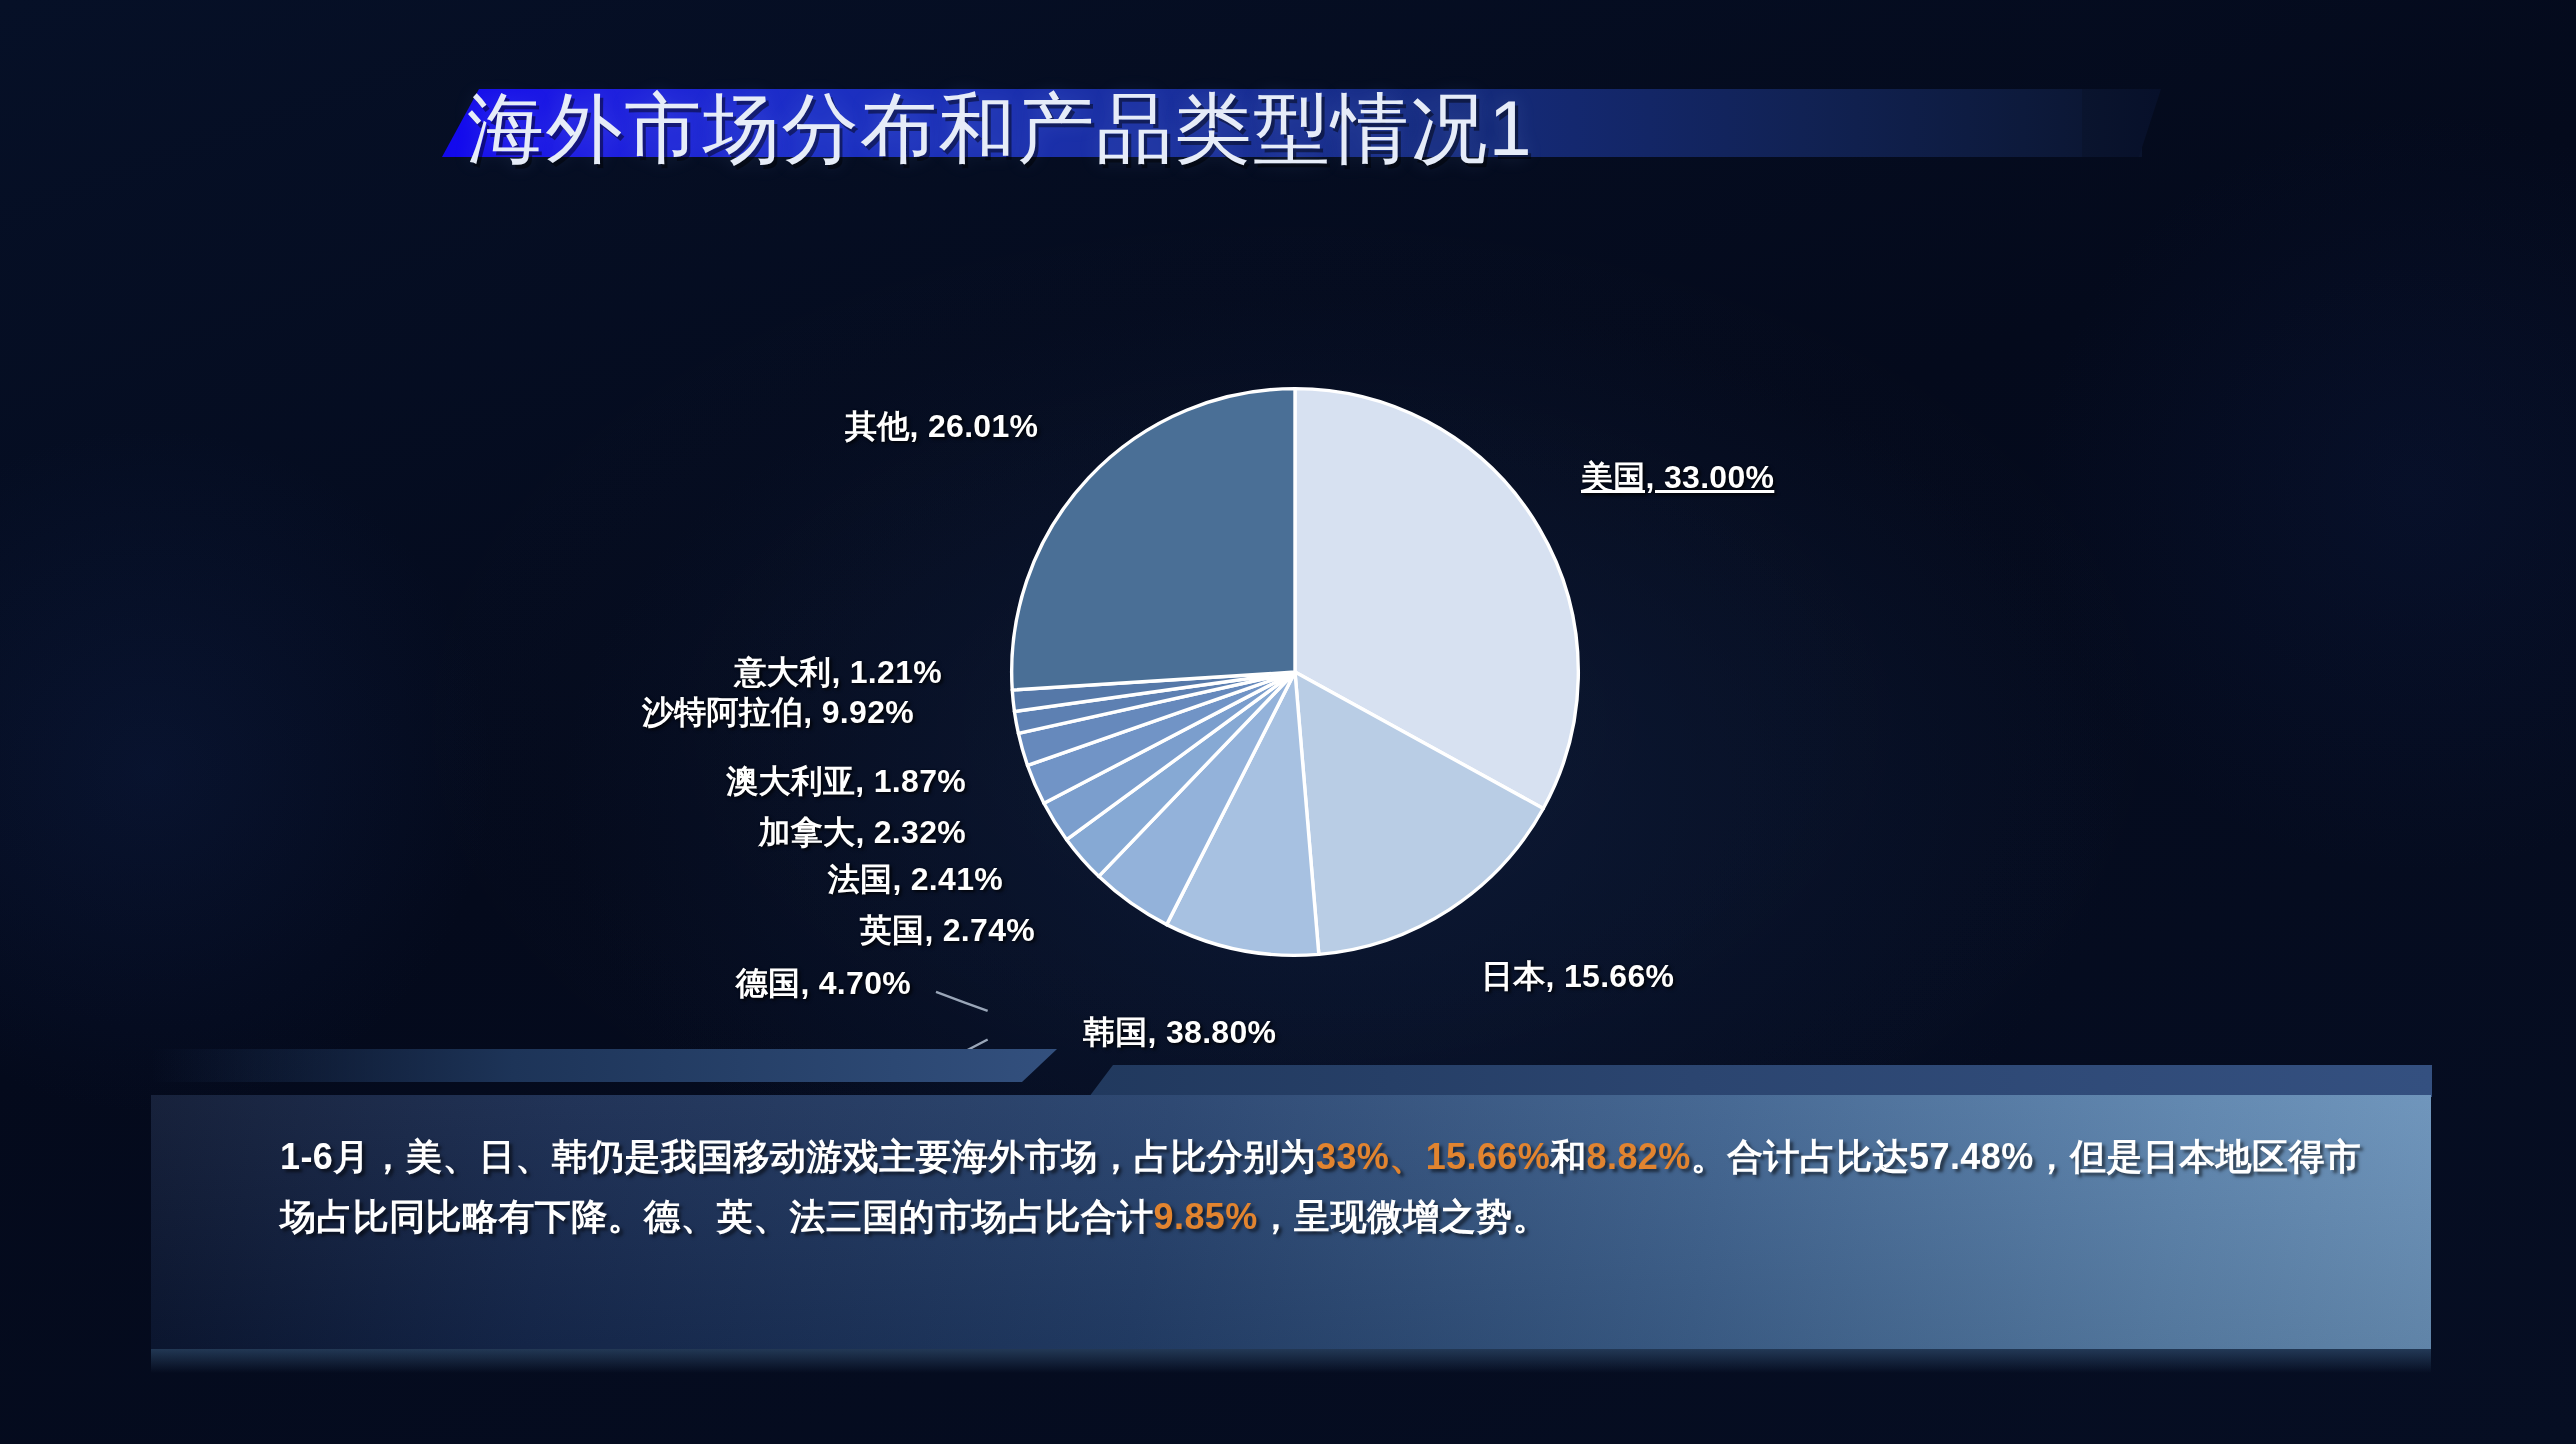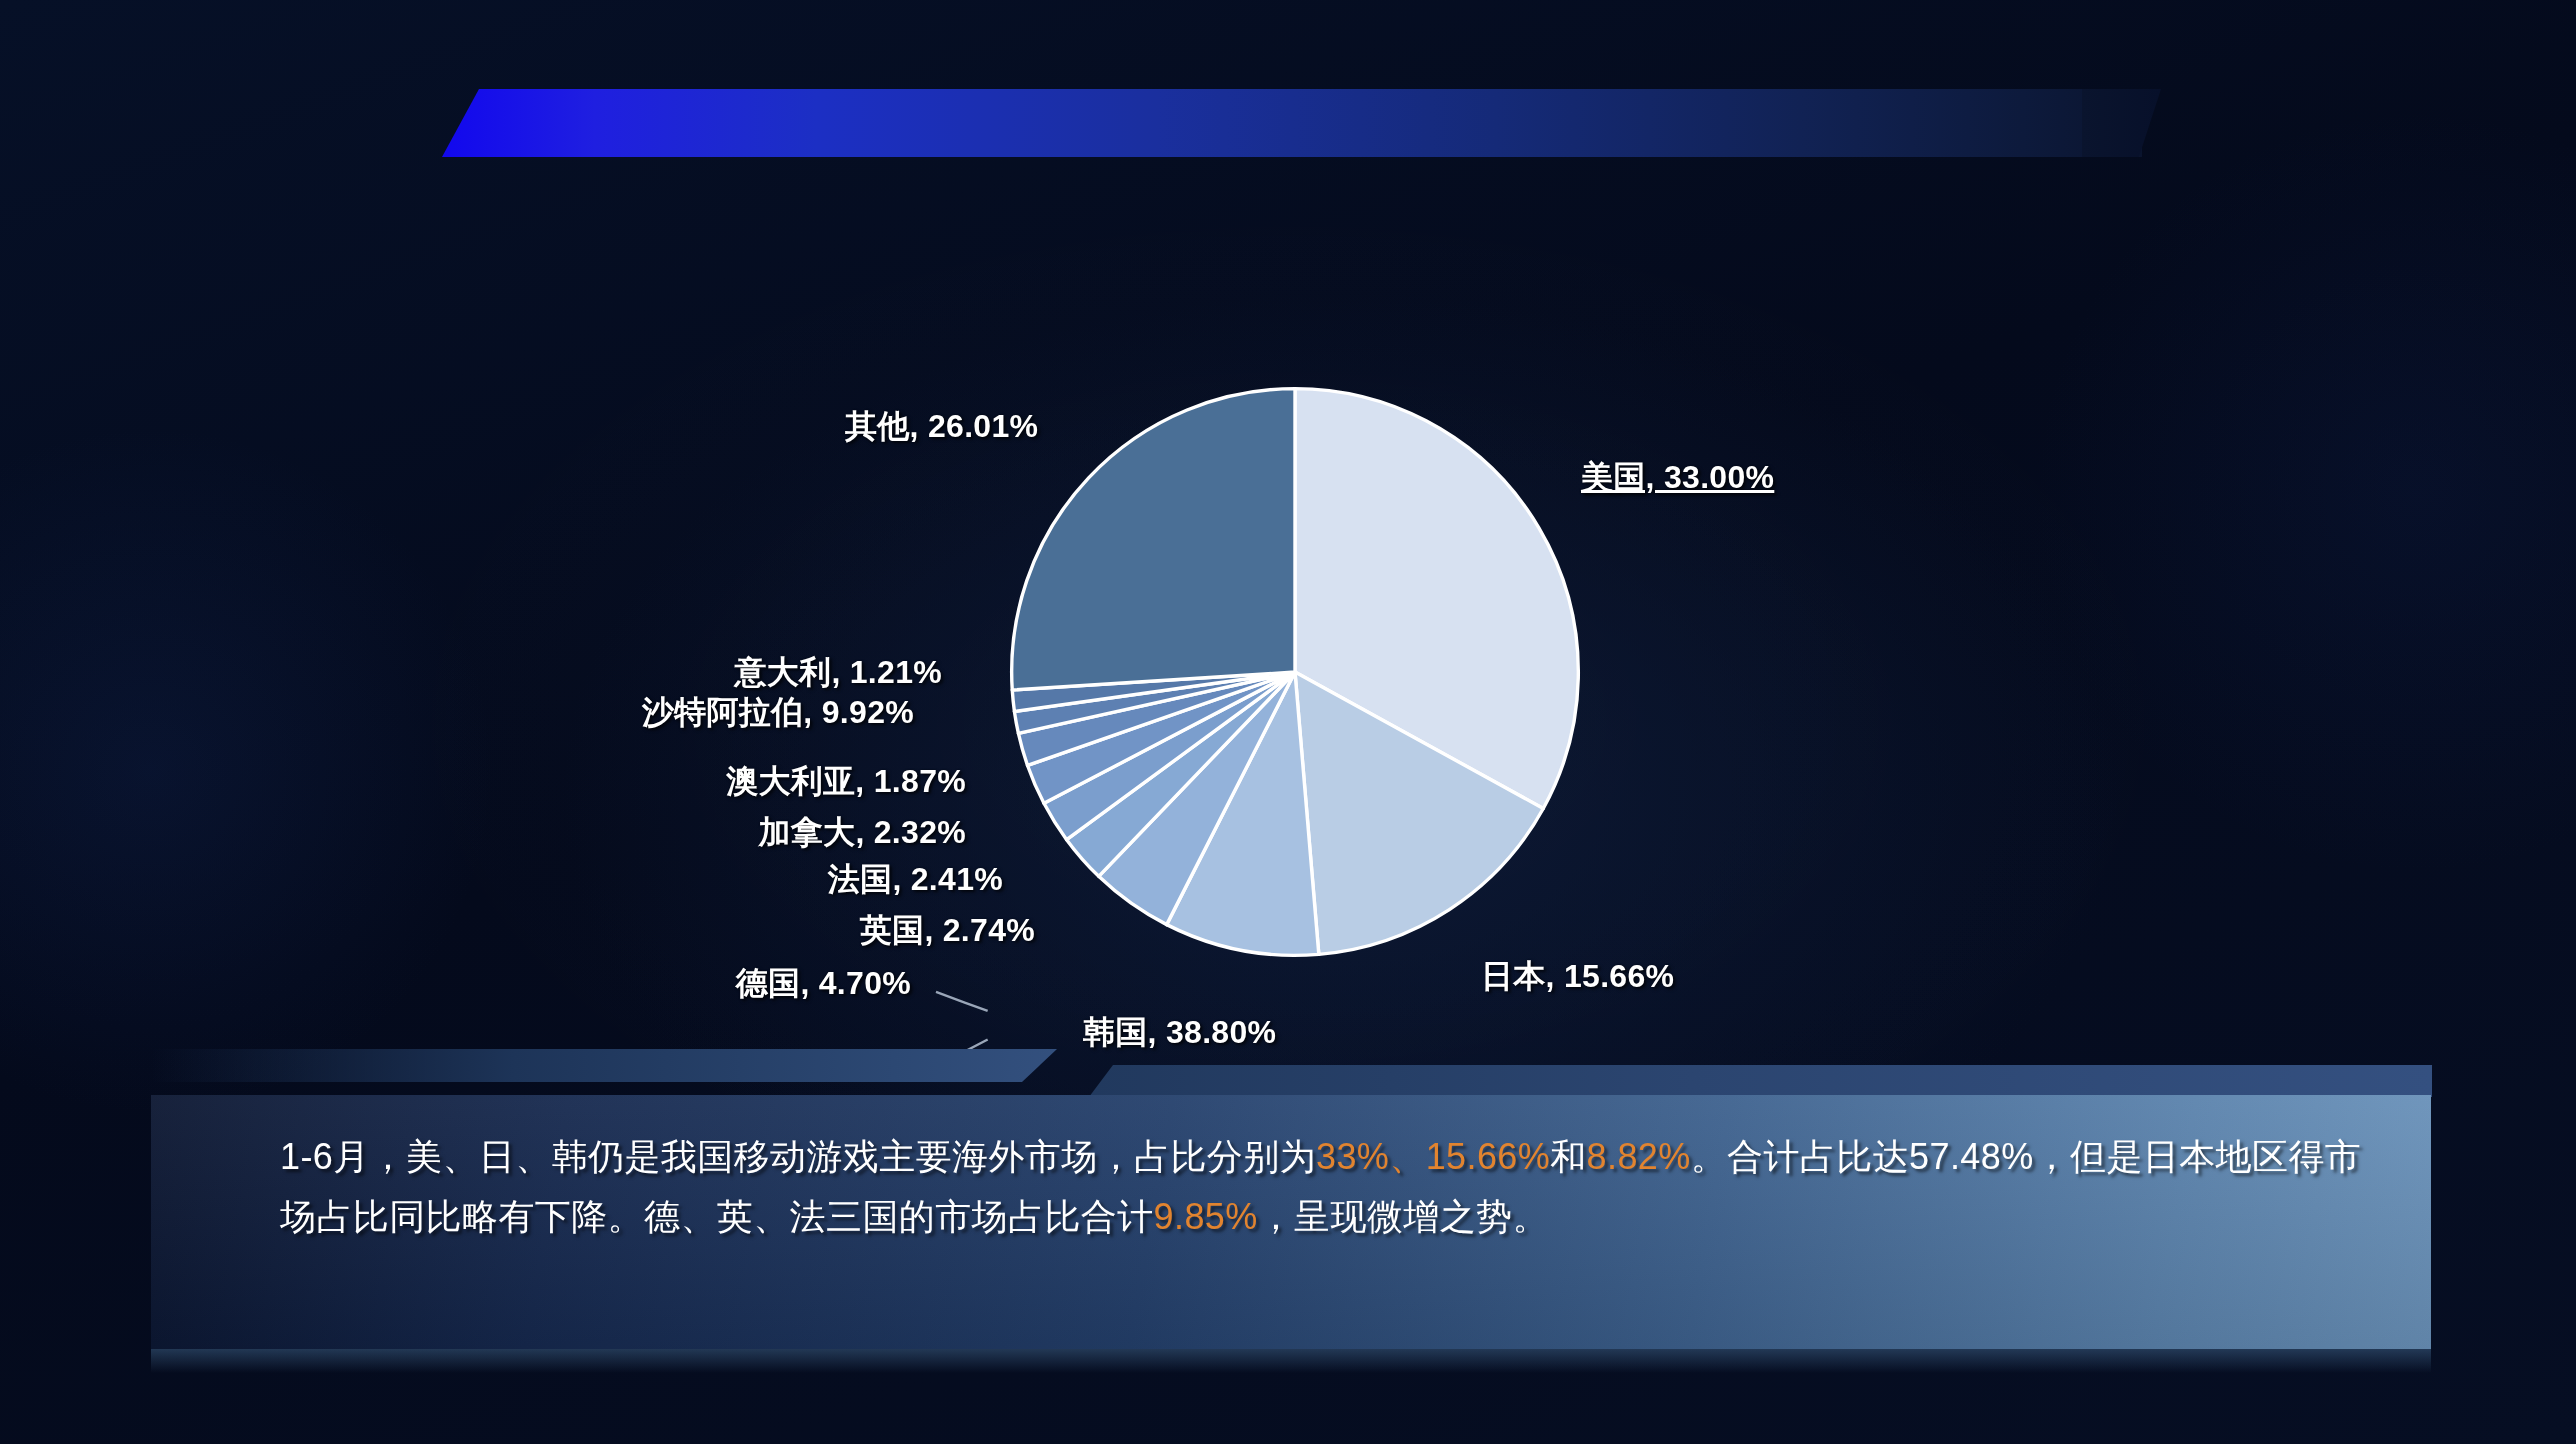--- a/index.html
+++ b/index.html
@@ -95,21 +95,21 @@
   #summary-panel{
     position:absolute; left:151px; top:1095px; width:2280px; height:254px;
     background:linear-gradient(100deg,#0b1631 0%,#16294f 18%,#24406c 44%,#3e628f 68%,#5b83ad 88%,#6b93bb 100%);
   }
   #summary-panel:after{
     content:""; position:absolute; left:0; top:0; right:0; bottom:0;
     background:linear-gradient(180deg,rgba(255,255,255,.05) 0%,rgba(0,0,0,.10) 100%);
   }
   #summary-text{
     position:absolute; left:280px; top:1127px; width:2106px;
-    font-size:36px; line-height:60px; font-weight:400;
+    font-size:36px; line-height:60px; font-weight:700;
     color:#ffffff; letter-spacing:0.4px;
     text-shadow:3.2px 3.2px 3.2px rgba(0,0,0,.55);
   }
   #summary-text .hl{ color:#e2842f; }
 
   #panel-bottom-fade{
     position:absolute; left:151px; top:1349px; width:2280px; height:24px;
     background:linear-gradient(180deg,rgba(70,110,150,.45) 0%,rgba(5,13,34,0) 100%);
   }
 </style>
@@ -117,20 +117,21 @@
 <body>
 
 <div id="stage">
 
   <div class="vignette"></div>
   <div class="corner-glow-l"></div>
   <div class="corner-glow-r"></div>
 
   <div id="title-banner"></div>
   <div id="title-banner-tail"></div>
+  <div id="page-title">海外市场分布和产品类型情况1</div>
 
   <div id="chart-area">
 
     <svg id="leader-svg" viewBox="0 0 3242 940">
 
       <path d="M1178 848 L1215 862 L1243 872" fill="none" stroke="#9aa6b8" stroke-width="3"></path>
 
       <path d="M1130 928 L1205 928 L1243 908" fill="none" stroke="#9aa6b8" stroke-width="3"></path>
     </svg>
 

